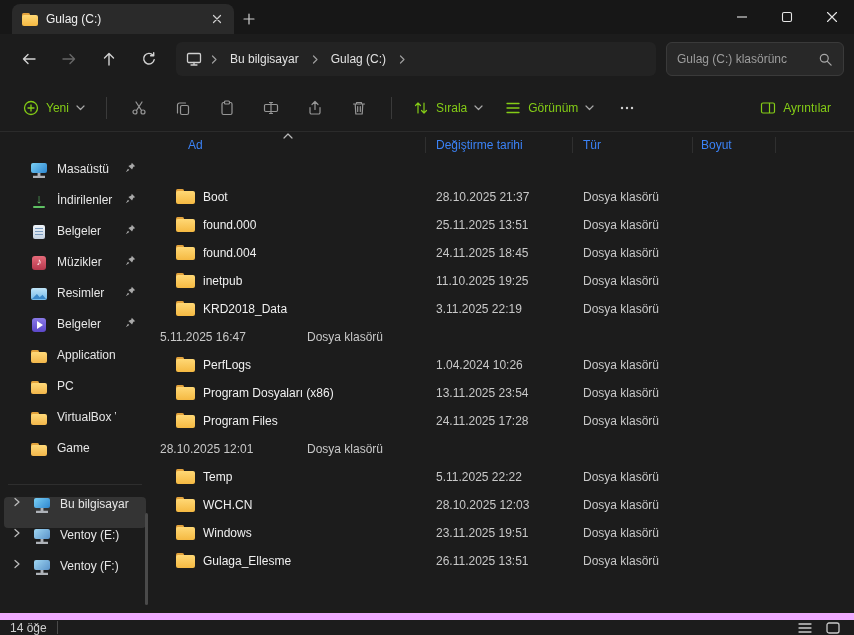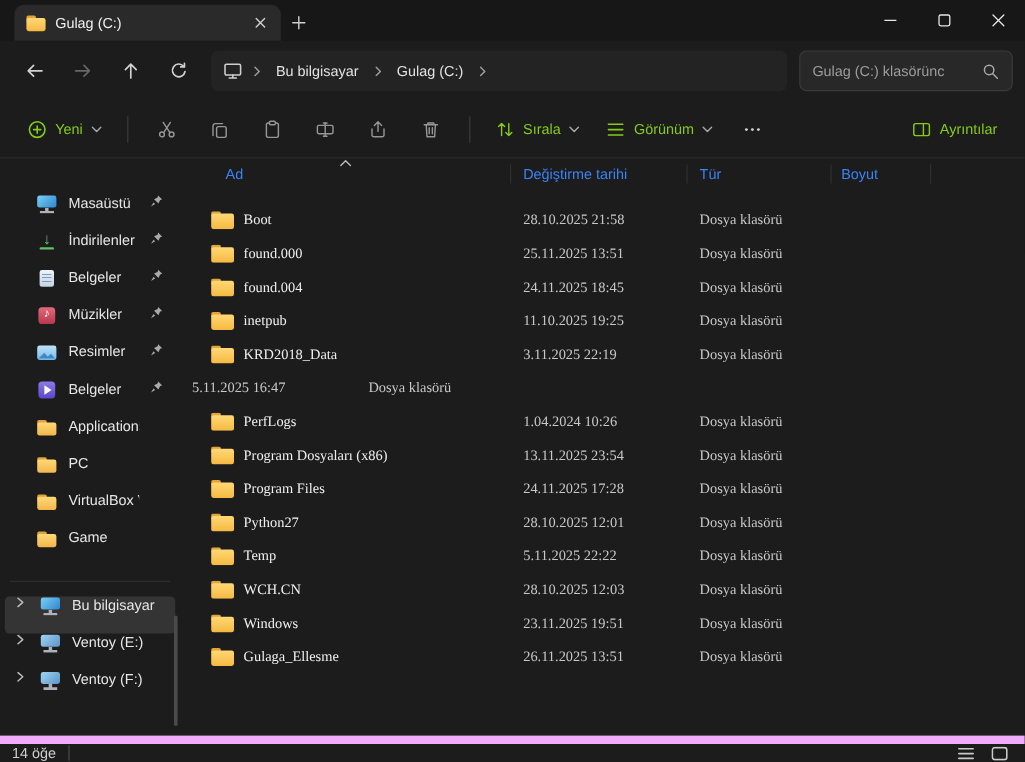--- a/index.html
+++ b/index.html
@@ -88,21 +88,21 @@
   .cols-header { height:26px; display:flex; align-items:center; color:#3b82f6; flex:0 0 auto; margin-bottom:18px; }
   .col { position:relative; height:100%; display:flex; align-items:center; }
   .col::after { content:""; position:absolute; right:0; top:5px; bottom:5px; width:1px; background:#2f2f2f; }
   .col-name { width:276px; padding-left:38px; }
   .col-mod { width:147px; padding-left:10px; }
   .col-type { width:120px; padding-left:10px; }
   .col-size { width:83px; padding-left:8px; }
   .sort-caret { position:absolute; top:1px; left:50%; transform:translateX(-50%); }
 
   .rows { flex:1; overflow:hidden; }
-  .file-row { height:28px; display:flex; align-items:flex-start;font-family:Liberation Serif, serif; }
+  .file-row { height:28px; display:flex; align-items:flex-end; }
   .cell { white-space:nowrap; overflow:hidden; }
   .c-name { width:276px; display:flex; align-items:center; gap:8px; padding-left:26px; color:#f0f0f0; }
   .c-mod { width:147px; padding-left:10px; color:#c8c8c8; }
   .c-type { width:120px; padding-left:10px; color:#c8c8c8; }
   .c-size { width:83px; padding-left:8px; color:#c8c8c8; }
 
   
   .statusbar { height:22px; flex:0 0 auto; display:flex; align-items:center; padding:0 10px; color:#cfcfcf; border-top:7px solid #f0abfc; }
   .sb-sep { width:1px; height:13px; background:#4a4a4a; margin:0 10px; }
   .sb-icons { margin-left:auto; display:flex; align-items:center; gap:14px; padding-right:4px; }
@@ -468,21 +468,21 @@
           <span>Boyut</span>
         </div>
       </div>
       <div class="rows">
 
           <div class="file-row">
             <div class="cell c-name">
               <span class="fic"></span>
               <span>Boot</span>
             </div>
-            <div class="cell c-mod">28.10.2025 21:58</div>
+            <div class="cell c-mod">28.10.2025 21:37</div>
             <div class="cell c-type">Dosya klasörü</div>
             <div class="cell c-size"></div>
           </div>
 
           <div class="file-row">
             <div class="cell c-name">
               <span class="fic"></span>
               <span>found.000</span>
             </div>
             <div class="cell c-mod">25.11.2025 13:51</div>
@@ -550,24 +550,20 @@
             <div class="cell c-name">
               <span class="fic"></span>
               <span>Program Files</span>
             </div>
             <div class="cell c-mod">24.11.2025 17:28</div>
             <div class="cell c-type">Dosya klasörü</div>
             <div class="cell c-size"></div>
           </div>
 
           <div class="file-row">
-            <div class="cell c-name">
-              <span class="fic"></span>
-              <span>Python27</span>
-            </div>
             <div class="cell c-mod">28.10.2025 12:01</div>
             <div class="cell c-type">Dosya klasörü</div>
             <div class="cell c-size"></div>
           </div>
 
           <div class="file-row">
             <div class="cell c-name">
               <span class="fic"></span>
               <span>Temp</span>
             </div>

